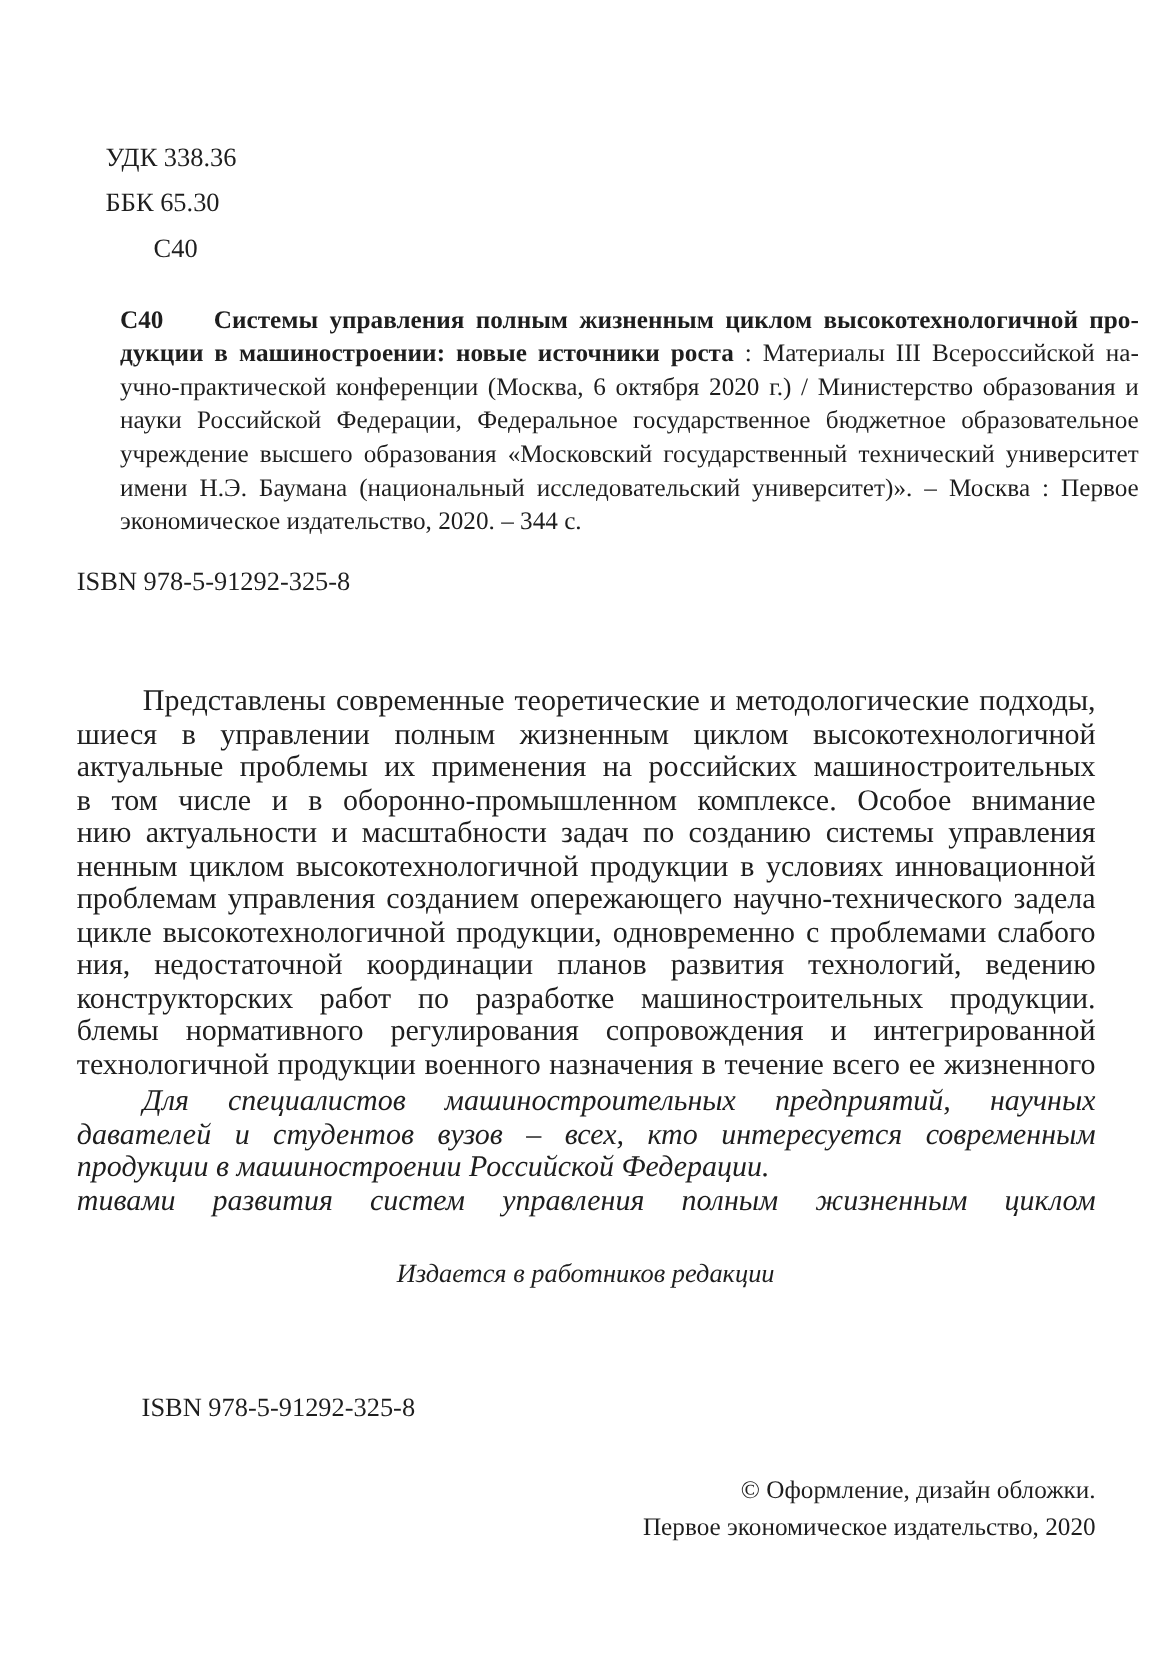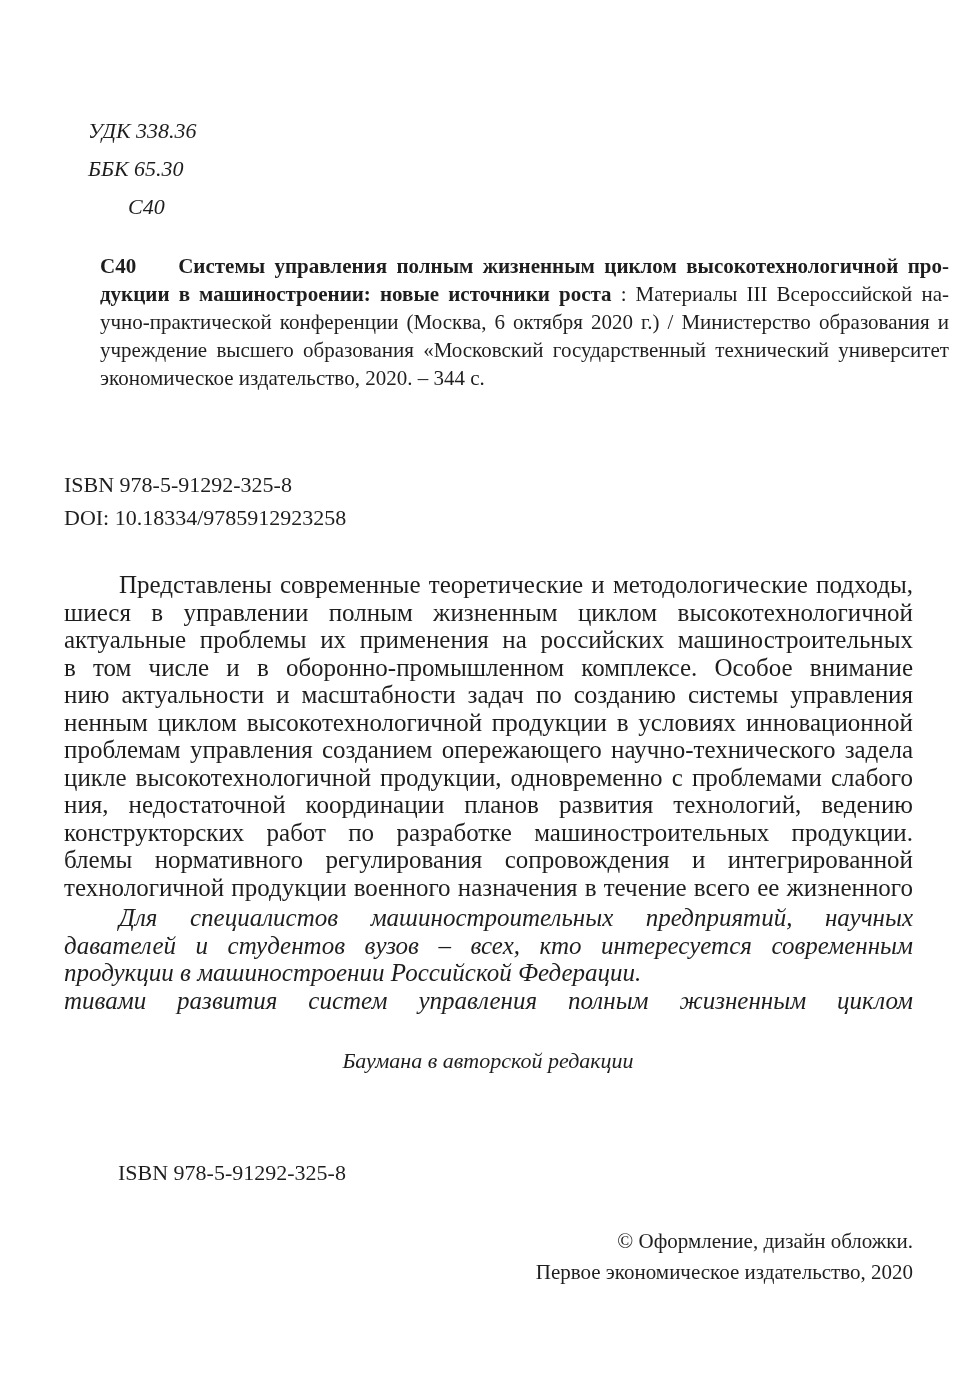--- a/index.html
+++ b/index.html
@@ -17,21 +17,20 @@
     overflow: hidden;
   }
   .abs { position: absolute; }
 
   
   #header-block {
     left: 88px;
     top: 112px;
     font-size: 22px;
     line-height: 38px;
-    font-style: italic;
   }
   #code-line { padding-left: 40px; }
 
   
   #bib-block {
     left: 64px;
     top: 252px;
     width: 849px;
     font-size: 21px;
     line-height: 28px;
@@ -101,27 +100,28 @@
   <div id="header-block" class="abs">
     <div id="udk-line">УДК 338.36</div>
     <div id="bbk-line">ББК 65.30</div>
     <div id="code-line">С40</div>
   </div>
 
   <div id="bib-block" class="abs">
       <div class="tline"><span class="b gap">С40</span><span class="b">Системы управления полным жизненным циклом высокотехнологичной про-</span></div>
       <div class="tline"><span class="b">дукции в машиностроении: новые источники роста</span><span> : Материалы III Всероссийской на-</span></div>
       <div class="tline"><span>учно-практической конференции (Москва, 6 октября 2020 г.) / Министерство образования и</span></div>
+      <div class="tline"><span>науки Российской Федерации, Федеральное государственное бюджетное образовательное</span></div>
       <div class="tline"><span>учреждение высшего образования «Московский государственный технический университет</span></div>
+      <div class="tline"><span>имени Н.Э. Баумана (национальный исследовательский университет)». – Москва : Первое</span></div>
       <div class="tline last"><span>экономическое издательство, 2020. – 344 с.</span></div>
     </div>
 
   <div id="ids-block" class="abs">
     <div>ISBN 978-5-91292-325-8</div>
-    <div>DOI: 10.18334/9785912923258</div>
   </div>
 
   <div id="abstract-para-1" class="abs">
       <div class="tline indent"><span>Представлены современные теоретические и методологические подходы, сложив-</span></div>
       <div class="tline"><span>шиеся в управлении полным жизненным циклом высокотехнологичной продукции, а также</span></div>
       <div class="tline"><span>актуальные проблемы их применения на российских машиностроительных предприятиях,</span></div>
       <div class="tline"><span>в том числе и в оборонно-промышленном комплексе. Особое внимание уделено рассмотре-</span></div>
       <div class="tline"><span>нию актуальности и масштабности задач по созданию системы управления полным жиз-</span></div>
       <div class="tline"><span>ненным циклом высокотехнологичной продукции в условиях инновационной экономики,</span></div>
       <div class="tline"><span>проблемам управления созданием опережающего научно-технического задела в жизненном</span></div>
@@ -132,21 +132,21 @@
       <div class="tline last"><span>технологичной продукции военного назначения в течение всего ее жизненного цикла.</span></div>
     </div>
 
   <div id="abstract-para-2" class="abs">
       <div class="tline indent"><span>Для специалистов машиностроительных предприятий, научных работников, препо-</span></div>
       <div class="tline"><span>давателей и студентов вузов – всех, кто интересуется современным состоянием и перспек-</span></div>
       <div class="tline last"><span>продукции в машиностроении Российской Федерации.</span></div>
       <div class="tline"><span>тивами развития систем управления полным жизненным циклом высокотехнологичной</span></div>
     </div>
 
-  <div id="edition-note" class="abs">Баумана в авторской редакции</div>
+  <div id="edition-note" class="abs">Издается в работников редакции</div>
 
   <div id="footer-isbn" class="abs">ISBN 978-5-91292-325-8</div>
 
   <div id="footer-copyright" class="abs">
     <div>© Оформление, дизайн обложки.</div>
     <div>Первое экономическое издательство, 2020</div>
   </div>
 
 </div>
 

